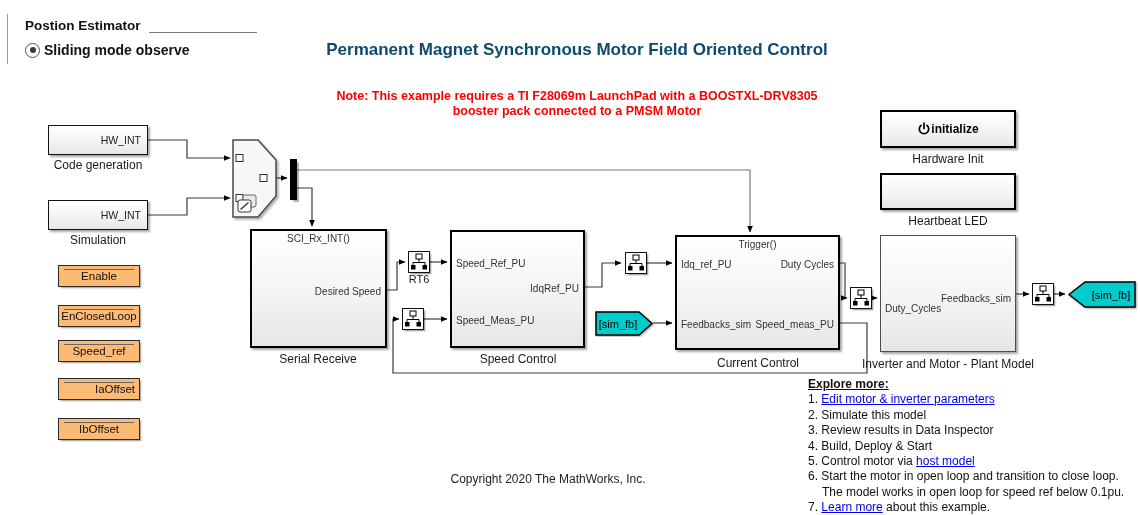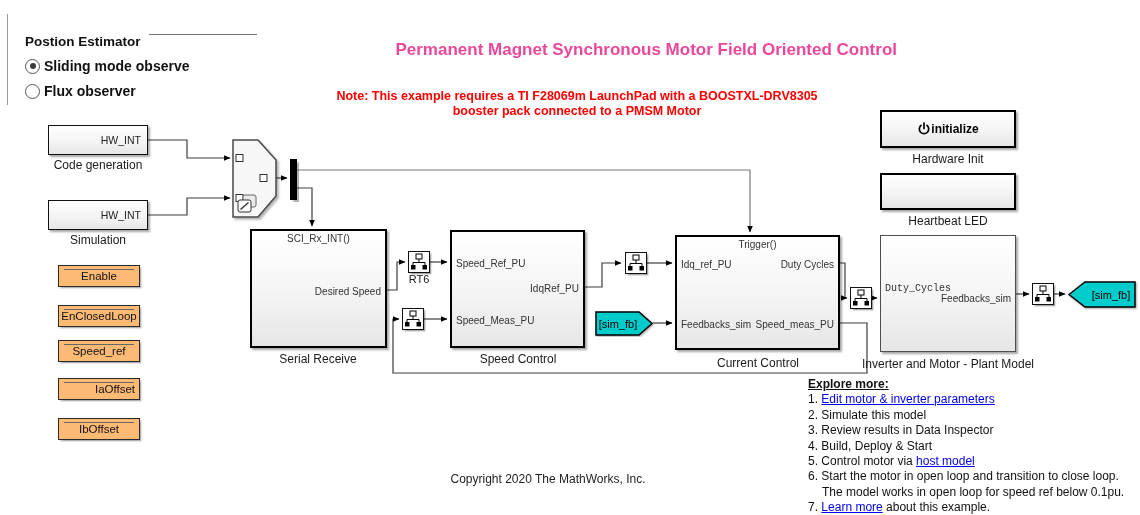--- a/index.html
+++ b/index.html
@@ -22,29 +22,29 @@
     box-shadow:1.5px 1.5px 1.5px rgba(0,0,0,.3);box-sizing:border-box;display:flex;align-items:center;justify-content:center;
     font-size:11.5px;color:#111;}
   .btn::before{content:"";position:absolute;top:3px;left:5px;right:5px;height:1px;background:#666;}
   
   .rt{position:absolute;z-index:3;width:22px;height:22px;background:#fff;border:1.5px solid #111;
     box-shadow:1.5px 1.5px 1.5px rgba(0,0,0,.35);box-sizing:border-box;}
   .tag{position:absolute;z-index:3;}
   .tag text{font-size:11px;fill:#000;font-family:"Liberation Sans",sans-serif;}
   
   .panel{position:absolute;left:7px;top:14px;z-index:2;border-left:1px solid #9a9a9a;padding:4px 0 6px 17px;width:232px;}
-  .panel-title{display:flex;align-items:flex-start;font-weight:bold;font-size:13.5px;color:#111;margin-top:16px;}
+  .panel-title{display:flex;align-items:flex-end;font-weight:bold;font-size:13.5px;color:#111;}
   .panel-title .rule{flex:1;height:1px;background:#777;margin-left:8px;}
   .radio-row{display:flex;align-items:center;margin-top:9px;cursor:default;}
   .radio{width:13px;height:13px;border-radius:50%;border:1px solid #555;background:#fff;margin-right:4px;
     display:inline-flex;align-items:center;justify-content:center;flex:0 0 auto;}
   .radio .dot{width:6px;height:6px;border-radius:50%;background:#3a3a3a;}
   .radio-label{font-weight:bold;font-size:14px;color:#111;white-space:nowrap;text-align:center;}
-  .title{position:absolute;left:257px;top:40px;width:640px;text-align:right;z-index:2;
-    font-size:17px;font-weight:bold;color:#ec4899;}
+  .title{position:absolute;left:257px;top:40px;width:640px;text-align:center;z-index:2;
+    font-size:17px;font-weight:bold;color:#0c4a6e;}
   .note{position:absolute;left:257px;top:89px;width:640px;text-align:center;z-index:2;
     font-size:12.5px;font-weight:bold;color:#f00;line-height:15px;}
   .explore{position:absolute;left:808px;top:377px;width:330px;z-index:2;font-size:12px;color:#111;line-height:15.4px;}
   .explore .et{font-weight:bold;text-decoration:underline;}
   .explore .row{white-space:nowrap;}
   .explore .cont{padding-left:14px;white-space:nowrap;}
   a.link,.link{color:#0000ee;text-decoration:underline;cursor:pointer;}
   .copyright{position:absolute;left:398px;top:472px;width:300px;text-align:center;z-index:2;font-size:12px;color:#222;}
   .demux{position:absolute;left:290px;top:159px;width:7px;height:41px;background:#000;z-index:3;
     box-shadow:1.5px 1.5px 1px rgba(0,0,0,.3);}
@@ -86,24 +86,20 @@
     <div class="panel-title">
       <span>Postion Estimator</span>
       <span class="rule"></span>
     </div>
     <div class="radio-row">
       <span class="radio">
           <span class="dot"></span>
         </span>
       <span class="radio-label">Sliding mode observe</span>
     </div>
-    <div class="radio-row">
-      <span class="radio"></span>
-      <span class="radio-label">Flux observer</span>
-    </div>
   </div>
 
   <div class="title">Permanent Magnet Synchronous Motor Field Oriented Control</div>
   <div class="note">
     <div>Note: This example requires a TI F28069m LaunchPad with a BOOSTXL-DRV8305</div>
     <div>booster pack connected to a PMSM Motor</div>
   </div>
 
   <div class="blk thin inport" style="left:48px;top:125px;width:100px;height:30px;">
     <span>HW_INT</span>
@@ -163,21 +159,21 @@
   <div class="blk" style="left:675px;top:235px;width:165px;height:115px;">
     <div class="trig">Trigger()</div>
     <div class="port l" style="top:22px;">Idq_ref_PU</div>
     <div class="port l" style="top:82px;">Feedbacks_sim</div>
     <div class="port r" style="top:22px;">Duty Cycles</div>
     <div class="port r" style="top:82px;">Speed_meas_PU</div>
   </div>
   <div class="lbl" style="left:673px;top:356px;width:170px;">Current Control</div>
 
   <div class="blk gray" style="left:880px;top:235px;width:136px;height:117px;">
-    <div class="port l" style="top:47px;font-family:Liberation Mono, monospace;">Duty_Cycles</div>
+    <div class="port l" style="top:67px;">Duty_Cycles</div>
     <div class="port r" style="top:57px;">Feedbacks_sim</div>
   </div>
   <div class="lbl" style="left:858px;top:357px;width:180px;">Inverter and Motor - Plant Model</div>
 
   <div class="blk" style="left:880px;top:110px;width:136px;height:38px;">
     <div class="hwinit-inner">
       <svg width="14" height="14">
         <path d="M4,3.4 A4.7,4.7 0 1 0 10,3.4" fill="none" stroke="#000" stroke-width="1.7" stroke-linecap="round"></path>
         <line x1="7" y1="1" x2="7" y2="6.5" stroke="#000" stroke-width="1.7" stroke-linecap="round"></line>
       </svg>

